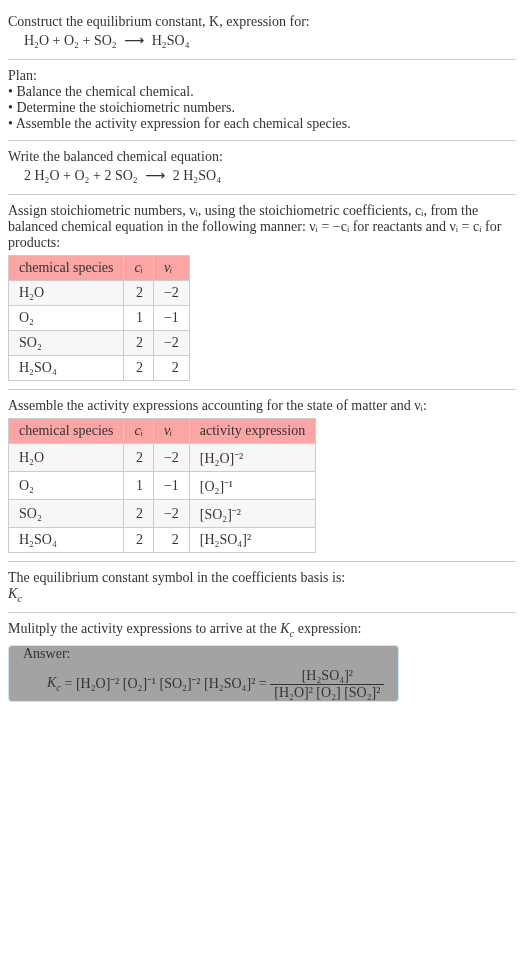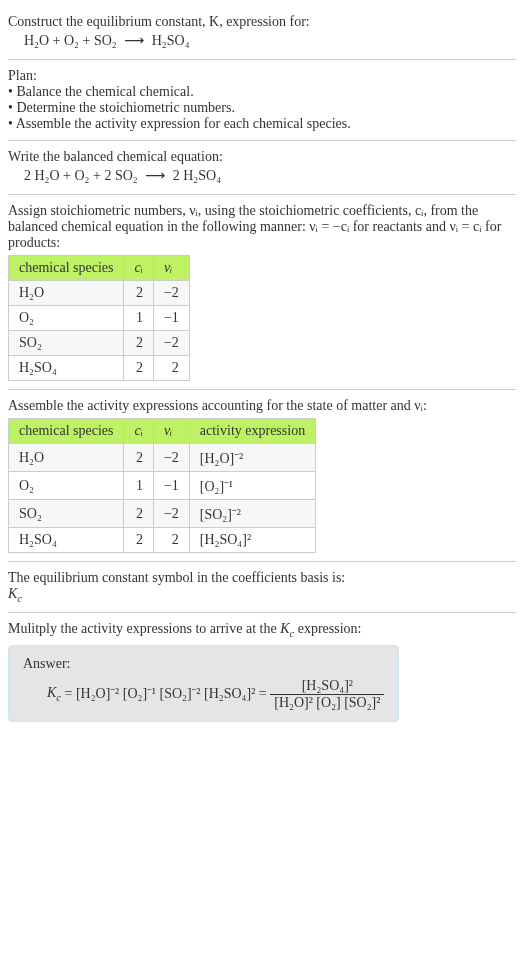--- a/index.html
+++ b/index.html
@@ -32,27 +32,27 @@
       margin-top: 4px;
     }
     table td, table th {
       border: 1px solid #ccc;
       padding: 4px 10px;
       text-align: left;
       font-weight: normal;
       background: #fff;
     }
     table tr:nth-child(even) td { background: #f7f7f7; }
-    table tr:first-child td { background: #bef264; }
+    table tr:first-child td { background: #fca5a5; }
     .num { text-align: right; }
     .answer-box {
-      background: #e5e5e5;
+      background: #a3a3a3;
       border: 1px solid #cde4f2;
       border-radius: 4px;
-      padding: 10px 14px;
+      padding: 0 14px;
       margin-top: 6px;
       display: inline-block;
     }
     .frac {
       display: inline-block;
       vertical-align: middle;
       text-align: center;
     }
     .frac .num-f {
       display: block;

